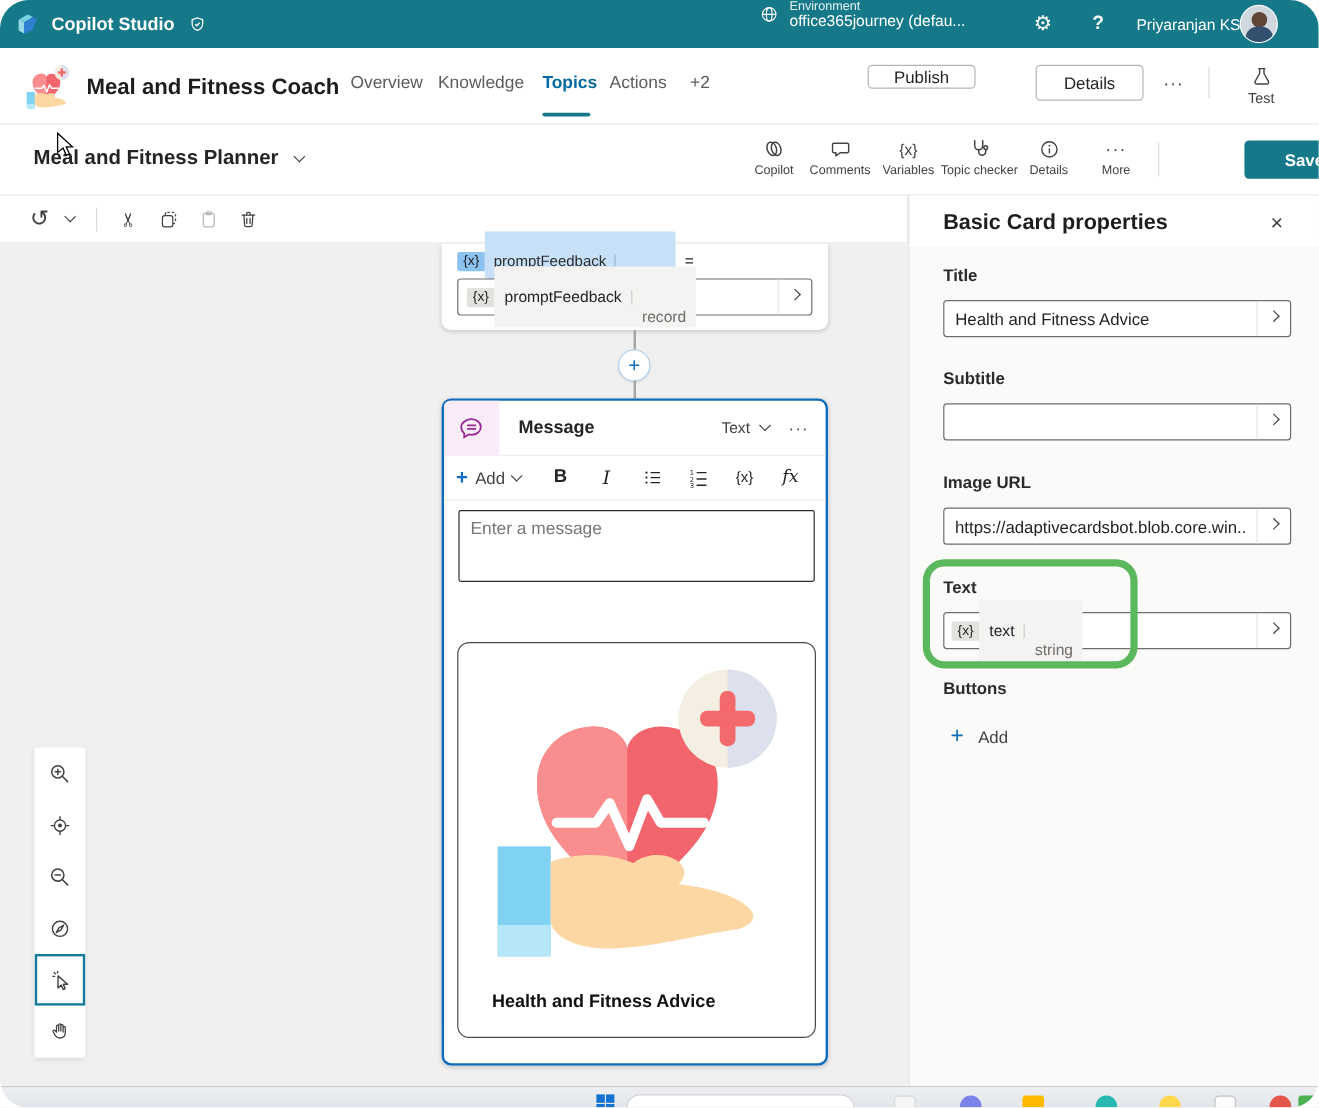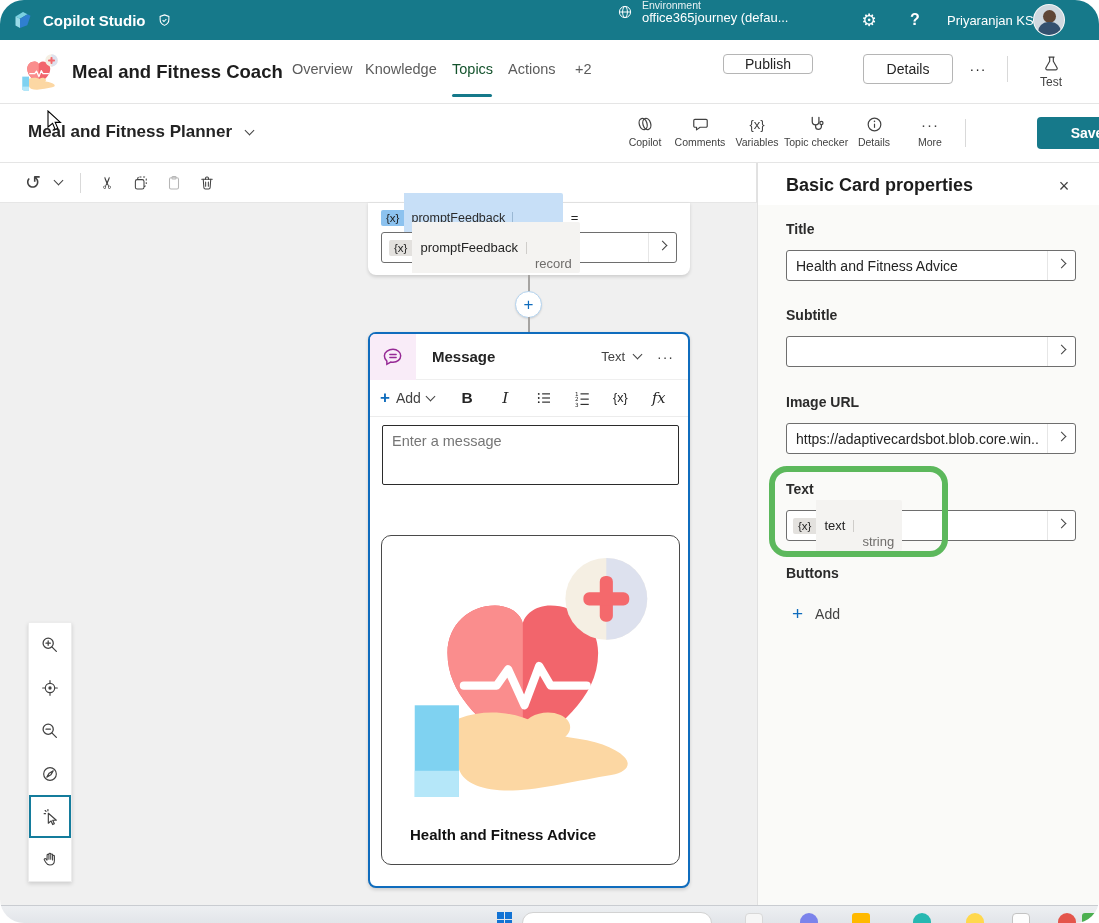--- a/index.html
+++ b/index.html
@@ -4,36 +4,36 @@
 <style>
   * { margin:0; padding:0; box-sizing:border-box; }
   body { background:#fff; font-family:"Liberation Sans","DejaVu Sans",sans-serif; color:#242424; }
   .screen { position:relative; width:1099px; height:923px; overflow:hidden; background:#fff;border-radius:24px; }
   .abs { position:absolute; }
 
   
   .topbar { position:absolute; left:0; top:0; width:1099px; height:40px; background:#16798a; display:flex; align-items:center; color:#fff; }
   .topbar .appname { font-size:15px; font-weight:bold; margin-left:10px; }
   .tb-icon { display:flex; align-items:center; justify-content:center; }
-  .env { display:flex; align-items:center; gap:8px; position:absolute; left:616px; top:0; height:24px; }
+  .env { display:flex; align-items:center; gap:8px; position:absolute; left:632px; top:0; height:24px; }
   .env-texts { line-height:1.15; }
   .env-label { font-size:10.5px; opacity:.9; }
   .env-value { font-size:13px; }
   .tb-btn { position:absolute; top:0; height:40px; width:34px; display:flex; align-items:center; justify-content:center; cursor:pointer; }
   .username { position:absolute; top:0; height:40px; display:flex; align-items:center; font-size:13px; left:947px; }
   .avatar { position:absolute; left:1033px; top:4px; width:32px; height:32px; border-radius:50%; background:#cfd8df; overflow:hidden; border:1.5px solid rgba(255,255,255,.85); }
   .avatar .head { position:absolute; left:9px; top:5px; width:13px; height:13px; border-radius:50%; background:#5f4636; }
   .avatar .body { position:absolute; left:4px; top:17px; width:23px; height:14px; border-radius:10px 10px 0 0; background:#33506e; }
 
   
   .appheader { position:absolute; left:0; top:40px; width:1099px; height:64px; background:#fff; border-bottom:1px solid #e5e5e5; }
   .botlogo { position:absolute; left:20px; top:12px; width:40px; height:40px; border-radius:8px; }
   .bot-name { position:absolute; left:72px; top:21px; font-size:18.5px; font-weight:bold; color:#1d1d1d; }
   .tab { position:absolute; top:21px; font-size:14.5px; color:#5c5c5c; cursor:pointer; }
-  .tab.active { color:#14532d; font-weight:normal; }
+  .tab.active { color:#0369a1; font-weight:bold; }
   .tab-underline { position:absolute; left:452px; top:54px; width:40px; height:3px; border-radius:2px; background:#15798a; }
   .btn { display:flex; align-items:center; justify-content:center; background:#fff; border:1px solid #b5b5b5; border-radius:4px; font-size:14px; color:#242424; cursor:pointer; }
   .vdiv { position:absolute; width:1px; background:#d9d9d9; }
   .test-stack { position:absolute; left:1028px; top:15px; width:46px; text-align:center; cursor:pointer; color:#424242; }
   .test-stack .lbl { font-size:12px; margin-top:1px; }
 
   
   .topicbar { position:absolute; left:0; top:104px; width:1099px; height:59px; background:#fff; border-bottom:1px solid #e5e5e5; }
   .topic-name { position:absolute; left:28px; top:18px; font-size:17px; font-weight:bold; color:#242424; display:flex; align-items:center; gap:14px; cursor:pointer; }
   .chev { display:inline-block; width:7px; height:7px; border-right:1.6px solid #424242; border-bottom:1.6px solid #424242; transform:rotate(45deg); margin-top:-4px; }

